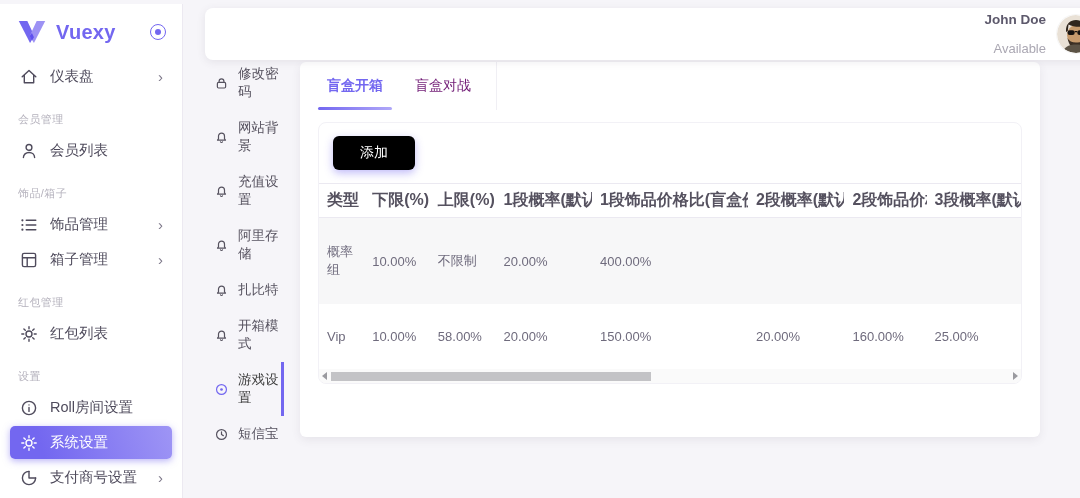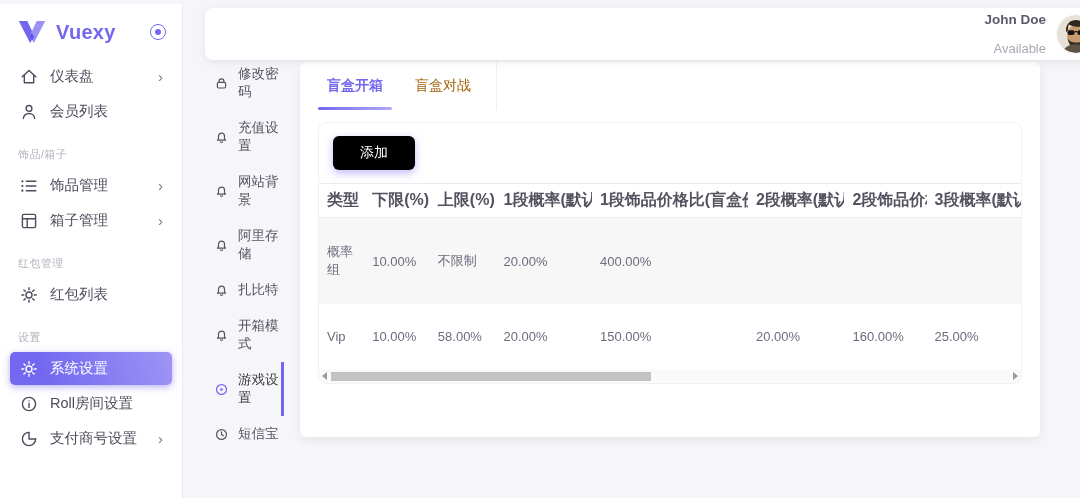--- a/index.html
+++ b/index.html
@@ -45,21 +45,21 @@
   .user-name { font-size:13.5px; font-weight:bold; color:#5d596c; }
   .user-status { font-size:13px; color:#aaa7b2; margin-top:14px; }
   .avatar { width:38px; height:38px; border-radius:50%; overflow:hidden; cursor:pointer;
     box-shadow:0 0 0 1px rgba(0,0,0,.04); }
 
   
   .content-card { position:absolute; left:300px; top:62px; width:740px; height:375px;
     background:#fff; border-radius:6px; box-shadow:0 3px 10px rgba(75,70,92,.09); z-index:1; }
   .tabs { display:flex; align-items:stretch; height:48px; padding-left:18px; }
   .tab { position:relative; display:flex; align-items:center; padding:0 9px; font-size:14px;
-    color:#a16207; cursor:pointer; }
+    color:#701a75; cursor:pointer; }
   .tab.active { color:#7367f0; font-weight:bold; }
   .tab.active::after { content:""; position:absolute; left:0; right:0; bottom:0; height:3px;
     border-radius:3px; background:linear-gradient(90deg,#7367f0,#b0a8f8); }
   .tab + .tab { margin-left:14px; }
   .tabs-edge { width:1px; background:#f0eff4; margin-left:16px; height:48px; }
 
   .table-card { margin:12px 18px 0; border:1px solid #f2f1f6; border-radius:8px; overflow:hidden; }
   .toolbar { padding:13px 14px; }
   .btn-add { display:inline-block; background:#000000; color:#fff; border:none; border-radius:6px;
     padding:8px 27px; font-size:14px; font-family:inherit; cursor:pointer;
@@ -101,20 +101,21 @@
     <div class="nav-item">
       <span class="ico">
         <svg width="20" height="20" viewBox="0 0 20 20" fill="none" stroke="currentColor" stroke-width="1.4" stroke-linecap="round" stroke-linejoin="round">
             <path d="M3.2 9.8 10 3.4l6.8 6.4M5.3 8v7.8h9.4V8"></path>
           </svg>
       </span>
       <span>仪表盘</span>
       <span class="chev">›</span>
     </div>
 
+    <div class="nav-section">会员管理</div>
     <div class="nav-item">
       <span class="ico">
         <svg width="20" height="20" viewBox="0 0 20 20" fill="none" stroke="currentColor" stroke-width="1.4" stroke-linecap="round">
             <circle cx="10" cy="6.4" r="2.9"></circle>
             <path d="M4.4 16.6c0-3.1 2.5-5.1 5.6-5.1s5.6 2 5.6 5.1"></path>
           </svg>
       </span>
       <span>会员列表</span>
     </div>
 
@@ -145,37 +146,37 @@
       <span class="ico">
         <svg width="20" height="20" viewBox="0 0 20 20" fill="none" stroke="currentColor" stroke-width="1.4" stroke-linecap="round">
             <circle cx="10" cy="10" r="3"></circle>
             <path d="M10 2.8v2M10 15.2v2M2.8 10h2M15.2 10h2M4.9 4.9l1.4 1.4M13.7 13.7l1.4 1.4M15.1 4.9l-1.4 1.4M6.3 13.7l-1.4 1.4"></path>
           </svg>
       </span>
       <span>红包列表</span>
     </div>
 
     <div class="nav-section">设置</div>
+    <div class="nav-item">
+      <span class="ico">
+        <svg width="20" height="20" viewBox="0 0 20 20" fill="none" stroke="currentColor" stroke-width="1.4" stroke-linecap="round">
+            <circle cx="10" cy="10" r="6.6"></circle>
+            <path d="M10 6.9v.02M10 9.4v4"></path>
+          </svg>
+      </span>
+      <span>Roll房间设置</span>
+    </div>
     <div class="nav-item active">
       <span class="ico">
         <svg width="20" height="20" viewBox="0 0 20 20" fill="none" stroke="currentColor" stroke-width="1.4" stroke-linecap="round">
             <circle cx="10" cy="10" r="3"></circle>
             <path d="M10 2.8v2M10 15.2v2M2.8 10h2M15.2 10h2M4.9 4.9l1.4 1.4M13.7 13.7l1.4 1.4M15.1 4.9l-1.4 1.4M6.3 13.7l-1.4 1.4"></path>
           </svg>
       </span>
       <span>系统设置</span>
-    </div>
-    <div class="nav-item">
-      <span class="ico">
-        <svg width="20" height="20" viewBox="0 0 20 20" fill="none" stroke="currentColor" stroke-width="1.4" stroke-linecap="round">
-            <circle cx="10" cy="10" r="6.6"></circle>
-            <path d="M10 6.9v.02M10 9.4v4"></path>
-          </svg>
-      </span>
-      <span>Roll房间设置</span>
     </div>
     <div class="nav-item">
       <span class="ico">
         <svg width="20" height="20" viewBox="0 0 20 20" fill="none" stroke="currentColor" stroke-width="1.4" stroke-linecap="round" stroke-linejoin="round">
             <path d="M16.6 10A6.6 6.6 0 1 1 10 3.4"></path>
             <path d="M10 3.4V10h6.6"></path>
           </svg>
       </span>
       <span>支付商号设置</span>
       <span class="chev">›</span>
@@ -193,29 +194,29 @@
         </svg>
     </span>
     <span>修改密码</span>
   </div>
   <div class="submenu-item">
     <span class="ico">
       <svg width="15" height="15" viewBox="0 0 20 20" fill="none" stroke="currentColor" stroke-width="1.6" stroke-linecap="round" stroke-linejoin="round">
           <path d="M15.3 13.6H4.7l1.3-1.9V8.1A4 4 0 0 1 10 4.1a4 4 0 0 1 4 4v3.6zM8.7 15.8a1.4 1.4 0 0 0 2.6 0"></path>
         </svg>
     </span>
+    <span>网站背景</span>
+  </div>
+  <div class="submenu-item">
+    <span class="ico">
+      <svg width="15" height="15" viewBox="0 0 20 20" fill="none" stroke="currentColor" stroke-width="1.6" stroke-linecap="round" stroke-linejoin="round">
+          <path d="M15.3 13.6H4.7l1.3-1.9V8.1A4 4 0 0 1 10 4.1a4 4 0 0 1 4 4v3.6zM8.7 15.8a1.4 1.4 0 0 0 2.6 0"></path>
+        </svg>
+    </span>
     <span>充值设置</span>
-  </div>
-  <div class="submenu-item">
-    <span class="ico">
-      <svg width="15" height="15" viewBox="0 0 20 20" fill="none" stroke="currentColor" stroke-width="1.6" stroke-linecap="round" stroke-linejoin="round">
-          <path d="M15.3 13.6H4.7l1.3-1.9V8.1A4 4 0 0 1 10 4.1a4 4 0 0 1 4 4v3.6zM8.7 15.8a1.4 1.4 0 0 0 2.6 0"></path>
-        </svg>
-    </span>
-    <span>网站背景</span>
   </div>
   <div class="submenu-item">
     <span class="ico">
       <svg width="15" height="15" viewBox="0 0 20 20" fill="none" stroke="currentColor" stroke-width="1.6" stroke-linecap="round" stroke-linejoin="round">
           <path d="M15.3 13.6H4.7l1.3-1.9V8.1A4 4 0 0 1 10 4.1a4 4 0 0 1 4 4v3.6zM8.7 15.8a1.4 1.4 0 0 0 2.6 0"></path>
         </svg>
     </span>
     <span>阿里存储</span>
   </div>
   <div class="submenu-item">

